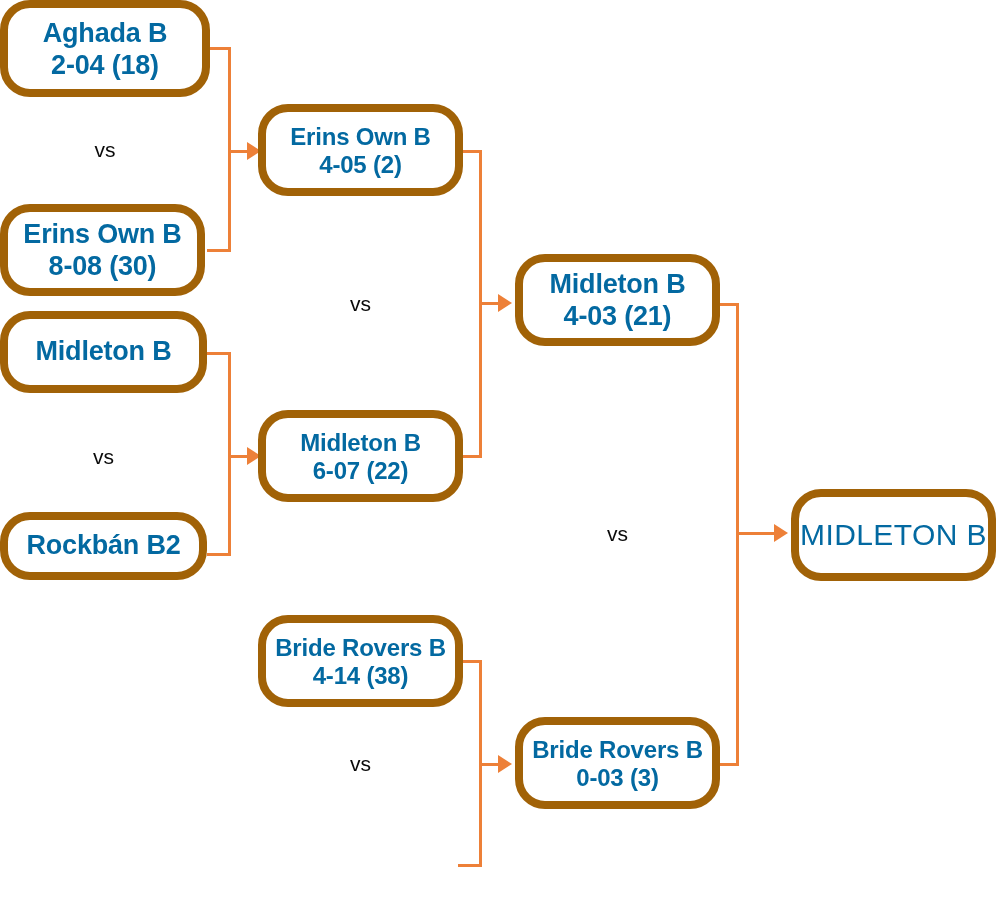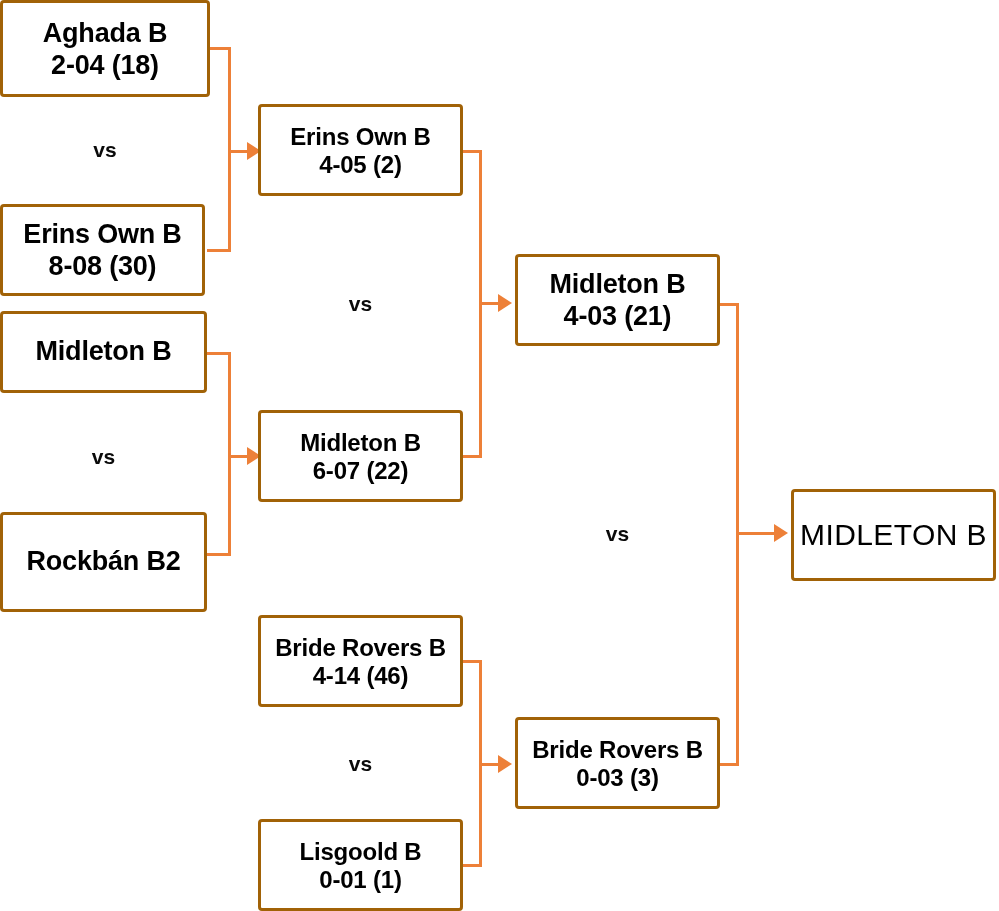--- a/index.html
+++ b/index.html
@@ -17,28 +17,28 @@
     height: 911px;
     background: #ffffff;
     overflow: hidden;
   }
 
   
   .box {
     position: absolute;
     box-sizing: border-box;
     background: #ffffff;
-    border: 3px solid #a16207;
-    border-radius: 4px;
+    border: 8px solid #a16207;
+    border-radius: 30px;
     display: flex;
     flex-direction: column;
     align-items: center;
     justify-content: center;
     text-align: center;
-    color: #000000;
+    color: #0369a1;
     font-weight: bold;
     line-height: 1.18;
     letter-spacing: -0.2px;
     z-index: 4;
   }
   .box .ln {
     display: block;
     white-space: nowrap;
   }
   .box.two-line { padding-top: 2px; }
@@ -49,21 +49,21 @@
   .box.sz-final {
     font-size: 30px;
     font-weight: normal;
     letter-spacing: 0.4px;
   }
 
   
   .vs {
     position: absolute;
     font-size: 21px;
-    font-weight: bold;
+    font-weight: normal;
     color: #0a0a0a;
     text-align: center;
     z-index: 3;
   }
 
   
   .ln-h, .ln-v {
     position: absolute;
     background: #ed8038;
     z-index: 2;
@@ -127,47 +127,43 @@
     <span class="ln">Erins Own B</span>
     <span class="ln">8-08 (30)</span>
   </div>
 
   <div class="box sz-lg" style="left:0px; top:311px; width:207px; height:82px;">
     <span class="ln">Midleton B</span>
   </div>
 
   <div class="vs" style="left:0px; top:445px; width:207px;">vs</div>
 
-  <div class="box sz-lg" style="left:0px; top:512px; width:207px; height:100px;">
+  <div class="box sz-lg" style="left:0px; top:512px; width:207px; height:68px;">
     <span class="ln">Rockbán B2</span>
   </div>
 
   <div class="box sz-md two-line" style="left:258px; top:104px; width:205px; height:92px;">
     <span class="ln">Erins Own B</span>
     <span class="ln">4-05 (2)</span>
   </div>
 
   <div class="vs" style="left:258px; top:292px; width:205px;">vs</div>
 
   <div class="box sz-md two-line" style="left:258px; top:410px; width:205px; height:92px;">
     <span class="ln">Midleton B</span>
     <span class="ln">6-07 (22)</span>
   </div>
 
   <div class="box sz-md two-line" style="left:258px; top:615px; width:205px; height:92px;">
     <span class="ln">Bride Rovers B</span>
-    <span class="ln">4-14 (46)</span>
+    <span class="ln">4-14 (38)</span>
   </div>
 
   <div class="vs" style="left:258px; top:752px; width:205px;">vs</div>
 
-  <div class="box sz-md two-line" style="left:258px; top:819px; width:205px; height:92px;">
-    <span class="ln">Lisgoold B</span>
-    <span class="ln">0-01 (1)</span>
-  </div>
 
   <div class="box sz-lg two-line" style="left:515px; top:254px; width:205px; height:92px;">
     <span class="ln">Midleton B</span>
     <span class="ln">4-03 (21)</span>
   </div>
 
   <div class="vs" style="left:515px; top:522px; width:205px;">vs</div>
 
   <div class="box sz-md two-line" style="left:515px; top:717px; width:205px; height:92px;">
     <span class="ln">Bride Rovers B</span>

